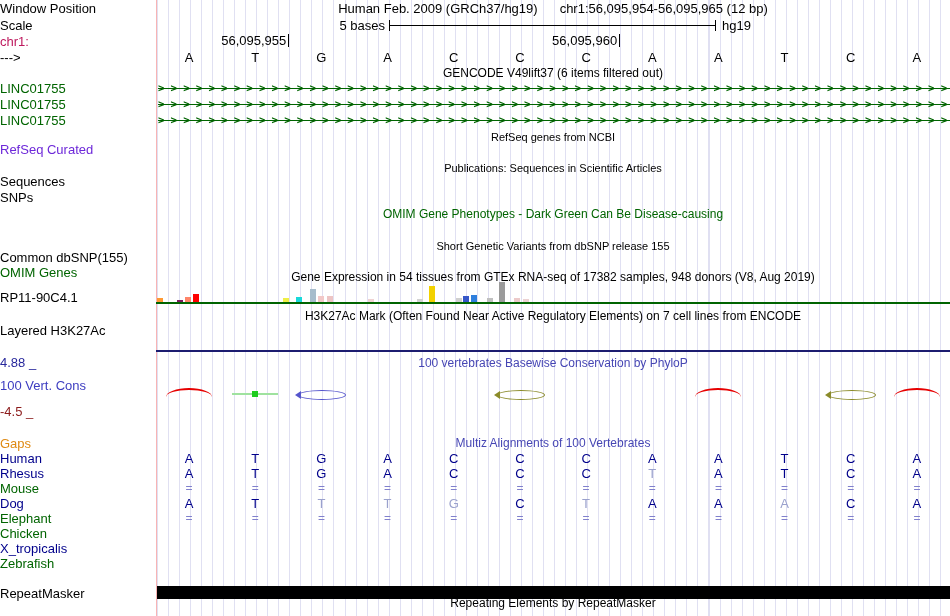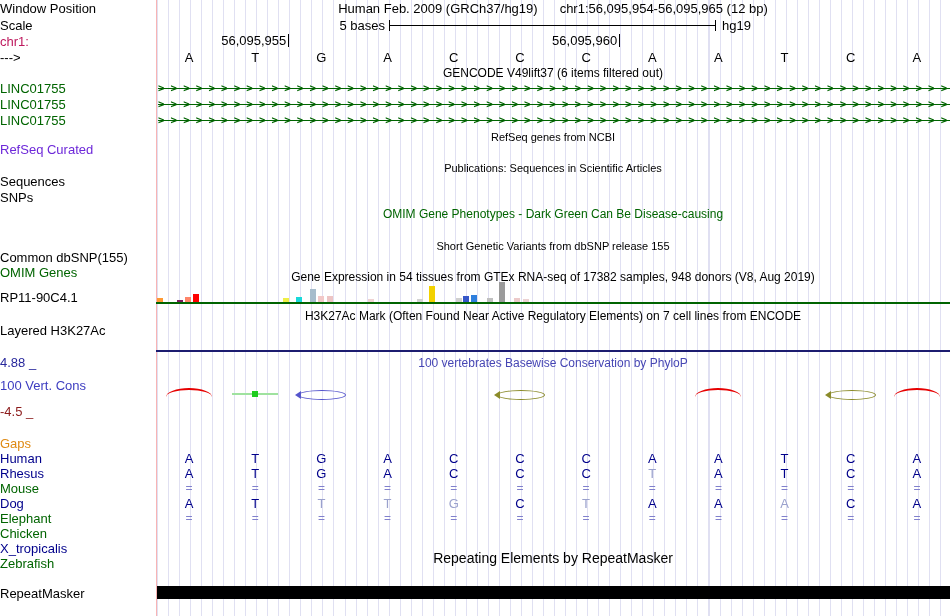--- a/index.html
+++ b/index.html
@@ -64,21 +64,22 @@
     <div class="left-label" style="top: 404px; color: rgb(139, 26, 26);">-4.5 _</div>
     <div class="left-label" style="top: 586px; color: rgb(0, 0, 0);">RepeatMasker</div>
     <div class="center-title" style="top: 66px; color: rgb(0, 0, 0); font-size: 12px;">GENCODE V49lift37 (6 items filtered out)</div>
     <div class="center-title" style="top: 130px; color: rgb(0, 0, 0); font-size: 11px;">RefSeq genes from NCBI</div>
     <div class="center-title" style="top: 161px; color: rgb(0, 0, 0); font-size: 11px;">Publications: Sequences in Scientific Articles</div>
     <div class="center-title" style="top: 207px; color: rgb(0, 100, 0); font-size: 12px;">OMIM Gene Phenotypes - Dark Green Can Be Disease-causing</div>
     <div class="center-title" style="top: 239px; color: rgb(0, 0, 0); font-size: 11px;">Short Genetic Variants from dbSNP release 155</div>
     <div class="center-title" style="top: 270px; color: rgb(0, 0, 0); font-size: 12px;">Gene Expression in 54 tissues from GTEx RNA-seq of 17382 samples, 948 donors (V8, Aug 2019)</div>
     <div class="center-title" style="top: 309px; color: rgb(0, 0, 0); font-size: 12px;">H3K27Ac Mark (Often Found Near Active Regulatory Elements) on 7 cell lines from ENCODE</div>
     <div class="center-title" style="top: 356px; color: rgb(70, 70, 180); font-size: 12px;">100 vertebrates Basewise Conservation by PhyloP</div>
-    <div class="center-title" style="top: 551px; color: rgb(0, 0, 0); font-size: 14px;">Repeating Elements by RepeatMasker</div>
+    <div class="center-title" style="top: 436px; color: rgb(70, 70, 180); font-size: 12px;">Multiz Alignments of 100 Vertebrates</div>
+    <div class="center-title" style="top: 596px; color: rgb(0, 0, 0); font-size: 12px;">Repeating Elements by RepeatMasker</div>
     <div class="base-cell" style="left: 177.083px; top: 50px;">A</div>
     <div class="base-cell" style="left: 243.25px; top: 50px;">T</div>
     <div class="base-cell" style="left: 309.417px; top: 50px;">G</div>
     <div class="base-cell" style="left: 375.583px; top: 50px;">A</div>
     <div class="base-cell" style="left: 441.75px; top: 50px;">C</div>
     <div class="base-cell" style="left: 507.917px; top: 50px;">C</div>
     <div class="base-cell" style="left: 574.083px; top: 50px;">C</div>
     <div class="base-cell" style="left: 640.25px; top: 50px;">A</div>
     <div class="base-cell" style="left: 706.417px; top: 50px;">A</div>
     <div class="base-cell" style="left: 772.583px; top: 50px;">T</div>

